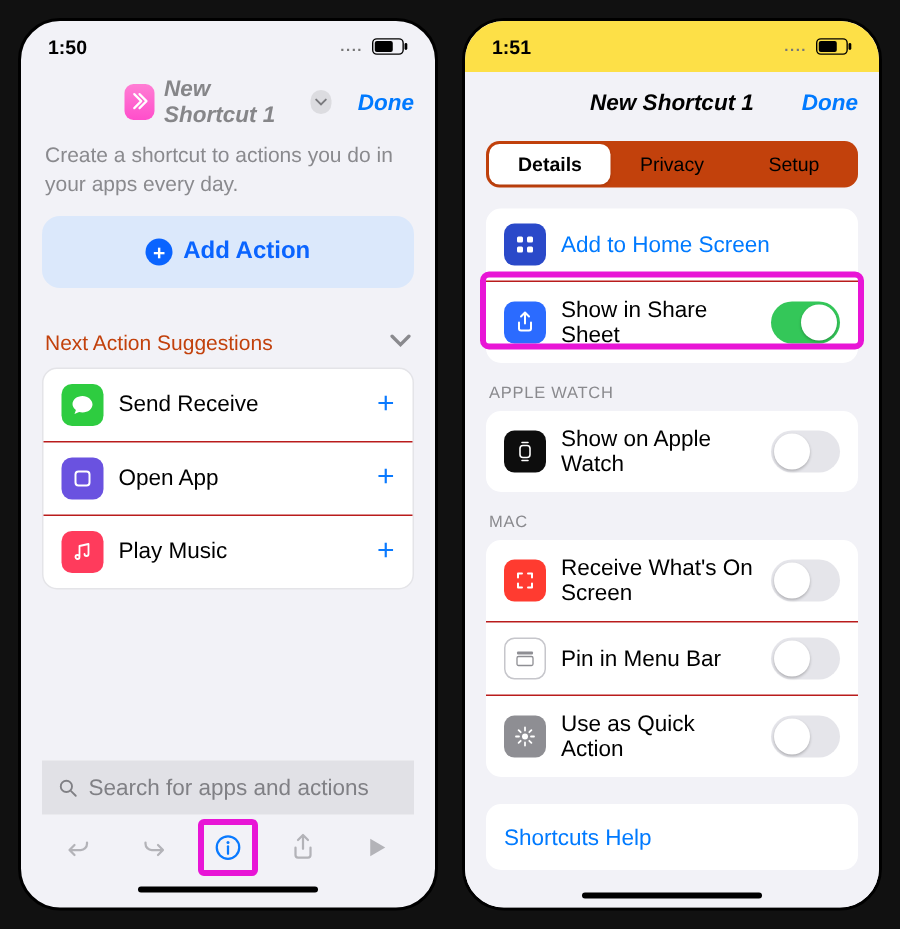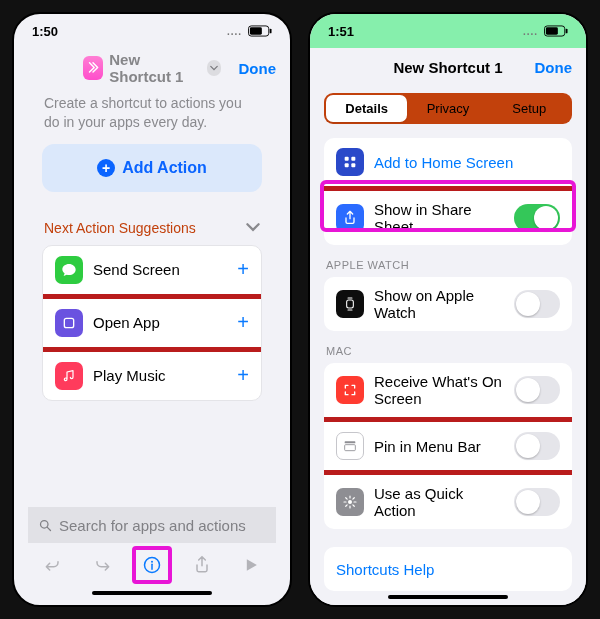--- a/index.html
+++ b/index.html
@@ -1,38 +1,38 @@
 <!DOCTYPE html>
 <html><head>
 <meta charset="utf-8">
 <style>
   * { box-sizing: border-box; margin: 0; padding: 0; font-family: -apple-system, BlinkMacSystemFont, "Segoe UI", Helvetica, Arial, sans-serif; -webkit-font-smoothing: antialiased; }
   body { background:#111; width:600px; height:619px; overflow:hidden; display:flex; gap:16px; padding:12px; }
   .phone { flex:1; background:#f2f2f7; border-radius:28px; overflow:hidden; display:flex; flex-direction:column; position:relative; border:2px solid #000; }
   .status-bar { height:34px; display:flex; align-items:center; justify-content:space-between; padding:0 18px; font-size:13px; font-weight:600; color:#000; }
-  .status-bar.dim { background:#86efac; }
+  .status-bar.dim { background:#fde047; }
   .sb-right { display:flex; align-items:center; gap:3px; }
   .dots { letter-spacing:1px; font-size:10px; color:#777; }
   .wifi svg, .batt svg { display:block; }
-  .nav { height:40px; display:flex; align-items:center; justify-content:space-between; padding:0 14px; position:relative; }
+  .nav { height:40px; display:flex; align-items:center; justify-content:space-between; padding:0 14px; position:relative;font-style:italic; }
   .nav .title-wrap { display:flex; align-items:center; gap:6px; }
   .nav .center { position:absolute; left:50%; transform:translateX(-50%); font-size:15px; font-weight:600; color:#000; }
   .done { color:#007aff; font-weight:600; font-size:15px; }
   .app-icon { width:24px; height:24px; border-radius:6px; background:linear-gradient(180deg,#ff7ed4,#ff4ecb); display:flex; align-items:center; justify-content:center; }
   .app-icon svg { width:14px; height:14px; }
   .title-grey { color:#868689; font-size:15px; font-weight:600; }
   .chev { width:16px; height:16px; border-radius:8px; background:#dcdce0; display:flex; align-items:center; justify-content:center; }
   .chev svg { width:8px; height:8px; }
-  .content { flex:1; overflow:hidden; padding:0 28px; }
+  .content { flex:1; overflow:hidden; padding:0 14px; }
   .subtext { color:#8a8a8e; font-size:14px; line-height:1.35; padding:6px 2px 12px 2px; }
   .add-action { background:#dbe8fb; border-radius:12px; height:48px; display:flex; align-items:center; justify-content:center; gap:7px; color:#0a64ff; font-weight:600; font-size:16px; }
   .plus-circ { width:18px; height:18px; border-radius:9px; background:#0a64ff; display:flex; align-items:center; justify-content:center; color:#fff; font-size:14px; line-height:1; }
   .section-head { display:flex; align-items:center; justify-content:space-between; color:#c2410c; font-size:14px; padding:28px 2px 8px 2px; }
   .list { background:#fff; border-radius:10px; border:1px solid #e4e4e8; }
-  .row { display:flex; align-items:center; padding:10px 12px; gap:10px; border-bottom:5px solid #b91c1c; min-height:44px; }
+  .row { display:flex; align-items:center; padding:10px 12px; gap:10px; border-bottom:1px solid #b91c1c; min-height:44px; }
   .row:last-child { border-bottom:none; }
   .row .lbl { flex:1; font-size:15px; color:#000; }
   .row .lbl.blue { color:#007aff; }
   .plus { color:#0a7aff; font-size:20px; font-weight:300; }
   .icon28 { width:28px; height:28px; border-radius:7px; display:flex; align-items:center; justify-content:center; }
   .icon28 svg { width:16px; height:16px; }
   .i-green { background:#2ecc40; }
   .i-purple { background:#6a52e0; }
   .i-red { background:#ff3b5c; border-radius:7px; }
   .i-blue { background:#2b6bff; }
@@ -116,21 +116,21 @@
           </svg></span>
     </div>
 
     <div class="list">
       <div class="row">
         <span class="icon28 i-green">
             <svg viewBox="0 0 24 24">
               <path d="M12 3C6.5 3 2 6.6 2 11c0 2.4 1.3 4.5 3.4 6L4 21l4.6-2c1.1.3 2.2.5 3.4.5 5.5 0 10-3.6 10-8S17.5 3 12 3z" fill="#fff"></path>
             </svg>
           </span>
-        <span class="lbl">Send Screen</span>
+        <span class="lbl">Send Receive</span>
         <span class="plus">+</span>
       </div>
       <div class="row">
         <span class="icon28 i-purple">
             <svg viewBox="0 0 24 24">
               <rect x="5" y="5" width="14" height="14" rx="3" fill="none" stroke="#fff" stroke-width="2"></rect>
             </svg>
           </span>
         <span class="lbl">Open App</span>
         <span class="plus">+</span>

